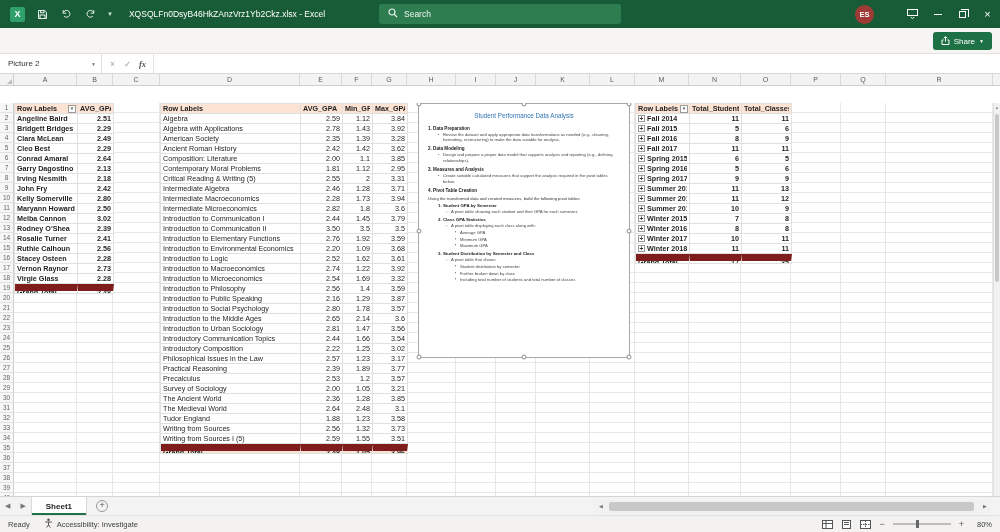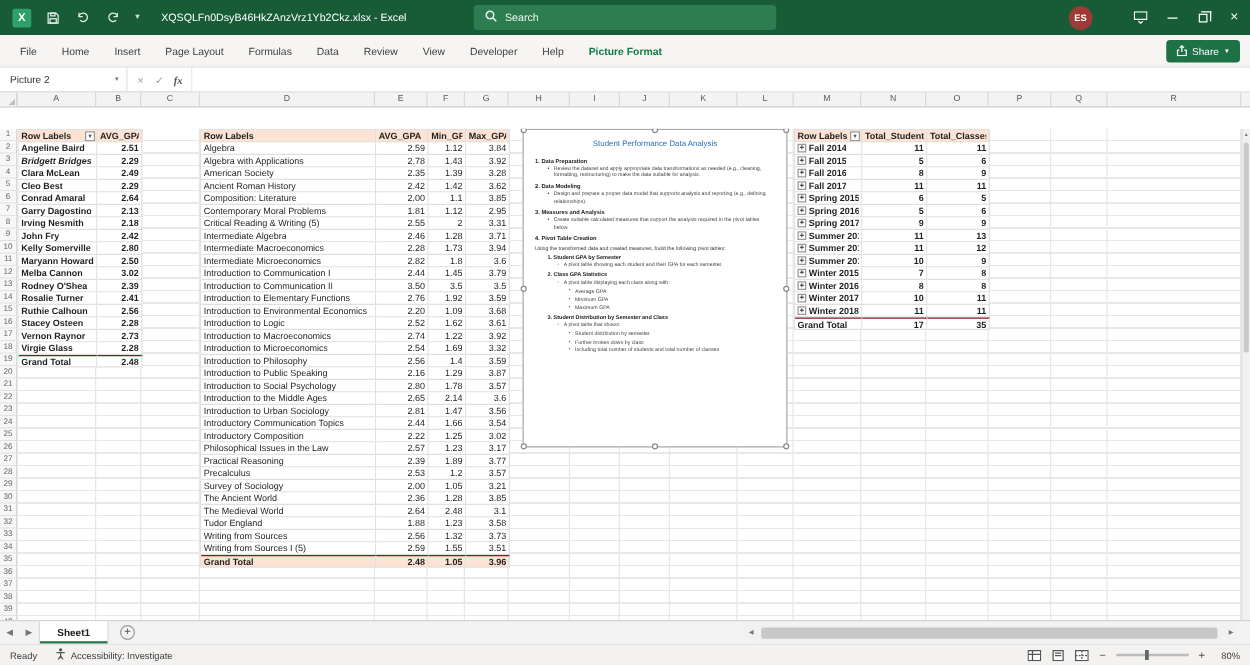--- a/index.html
+++ b/index.html
@@ -63,21 +63,21 @@
 
   
   .pivot{position:absolute;border-left:1px solid #E0E0E0;border-top:1px solid #E0E0E0;background:#fff;z-index:6}
   #pivot-students{left:14px;top:0}
   #pivot-classes{left:160px;top:0}
   #pivot-semesters{left:635px;top:0}
   .prow{display:flex}
   .pcell{position:relative;display:flex;align-items:center;height:10px;padding:0 2px;border-right:1px solid #E0E0E0;border-bottom:1px solid #E0E0E0;background:#fff;font-size:7.2px;color:#1f1f1f;overflow:hidden;white-space:nowrap}
   .pcell.num{justify-content:flex-end}
   .phead .pcell{background:#FCE3D4;font-weight:bold;justify-content:flex-start}
-  .pgrand .pcell{font-weight:bold;border-top:1px solid #7f1d1d}
+  .pgrand .pcell{font-weight:bold;border-top:7px solid #7f1d1d}
   .gfill .pcell{background:#FCE3D4}
   #pivot-students .pcell,#pivot-semesters .pcell{font-weight:bold}
   .ptxt{overflow:hidden}
   .filterbtn{position:absolute;right:1px;top:1px;width:8px;height:8px;border:1px solid #9a9a9a;background:#fff;font-size:4.5px;line-height:6px;text-align:center;color:#555}
   .filterbtn::before{content:"▼"}
   .plusbox{flex:0 0 auto;width:7px;height:7px;border:1px solid #999;background:#fff;font-size:6.5px;line-height:5px;text-align:center;color:#333;margin-right:2px}
   .plusbox::before{content:"+"}
 
   
   .picture{position:absolute;left:418px;top:0;width:212px;height:255px;background:#fff;border:1px solid #A9A9A9;z-index:8}
@@ -185,33 +185,20 @@
       <div class="winbtn">
           <span class="restore-box"></span>
         </div>
       <div class="winbtn">
           <span class="close-glyph"></span>
         </div>
     </div>
   </div>
 
   <div class="tabbar">
-    <div id="ribbon-tabs">
-        <div class="rtab">File</div>
-        <div class="rtab">Home</div>
-        <div class="rtab">Insert</div>
-        <div class="rtab">Page Layout</div>
-        <div class="rtab">Formulas</div>
-        <div class="rtab">Data</div>
-        <div class="rtab">Review</div>
-        <div class="rtab">View</div>
-        <div class="rtab">Developer</div>
-        <div class="rtab">Help</div>
-        <div class="rtab accent">Picture Format</div>
-      </div>
     <div class="sharebtn">
       <span>
         <svg width="9" height="9" viewBox="0 0 9 9">
             <path d="M4.5 5.5 V0.8" fill="none" stroke="#fff" stroke-width="1"></path>
             <path d="M2.8 2.3 L4.5 0.6 L6.2 2.3" fill="none" stroke="#fff" stroke-width="1"></path>
             <path d="M2.5 4 H1 V8.5 H8 V4 H6.5" fill="none" stroke="#fff" stroke-width="1"></path>
           </svg>
       </span>
       <span>Share</span>
       <span class="share-caret"></span>
@@ -331,21 +318,21 @@
         </div>
         <div class="prow pdata">
           <div class="pcell lab" style="width: 63px;">
             <span class="ptxt">Angeline Baird</span>
           </div>
           <div class="pcell num" style="width: 36px;">
             <span class="ptxt">2.51</span>
           </div>
         </div>
         <div class="prow pdata">
-          <div class="pcell lab" style="width: 63px; font-style: italic;">
+          <div class="pcell lab" style="width: 63px;">
             <span class="ptxt">Bridgett Bridges</span>
           </div>
           <div class="pcell num" style="width: 36px;">
             <span class="ptxt">2.29</span>
           </div>
         </div>
         <div class="prow pdata">
           <div class="pcell lab" style="width: 63px;">
             <span class="ptxt">Clara McLean</span>
           </div>

